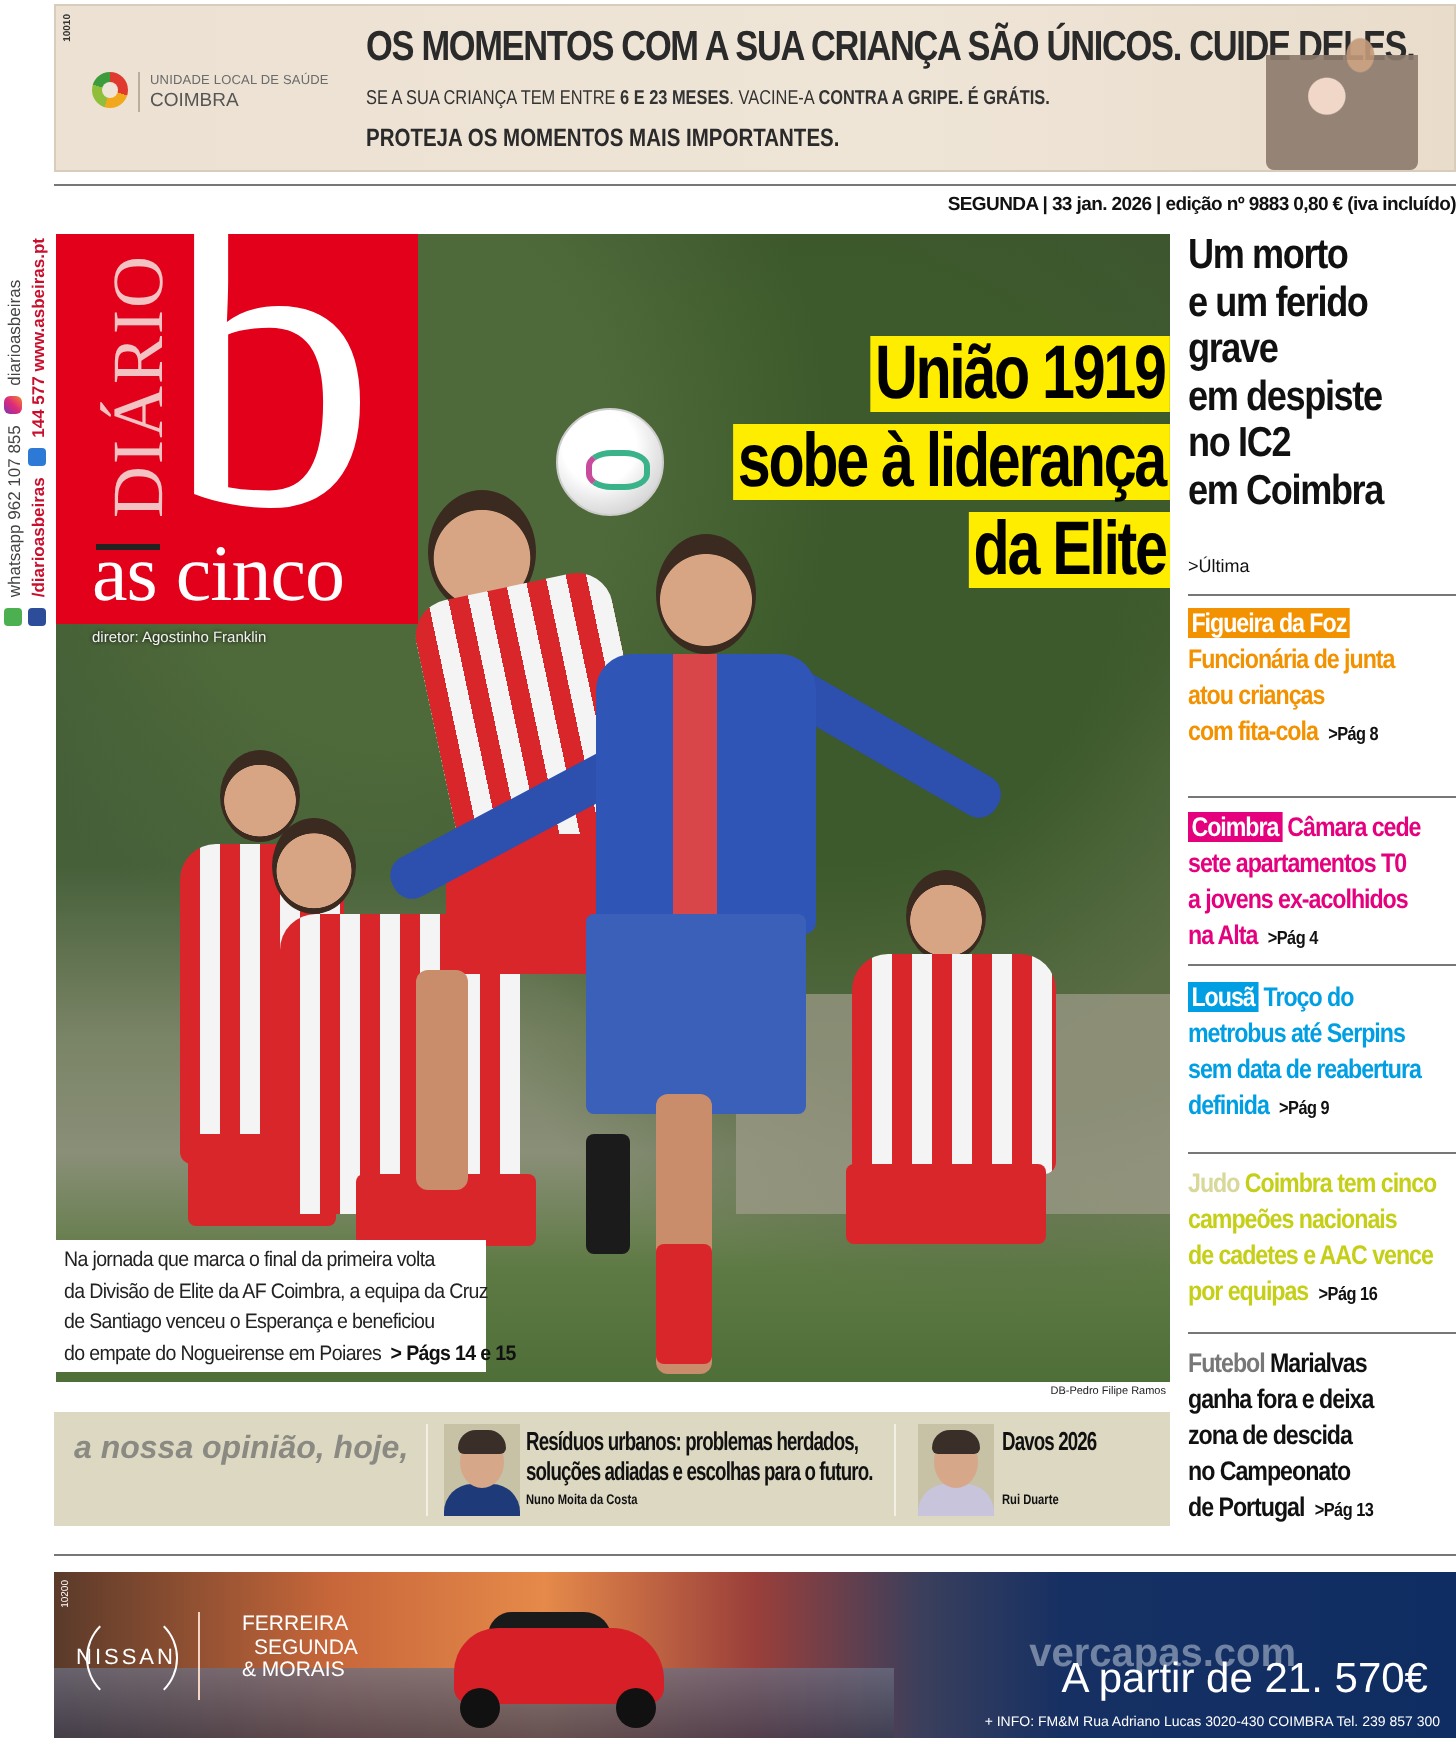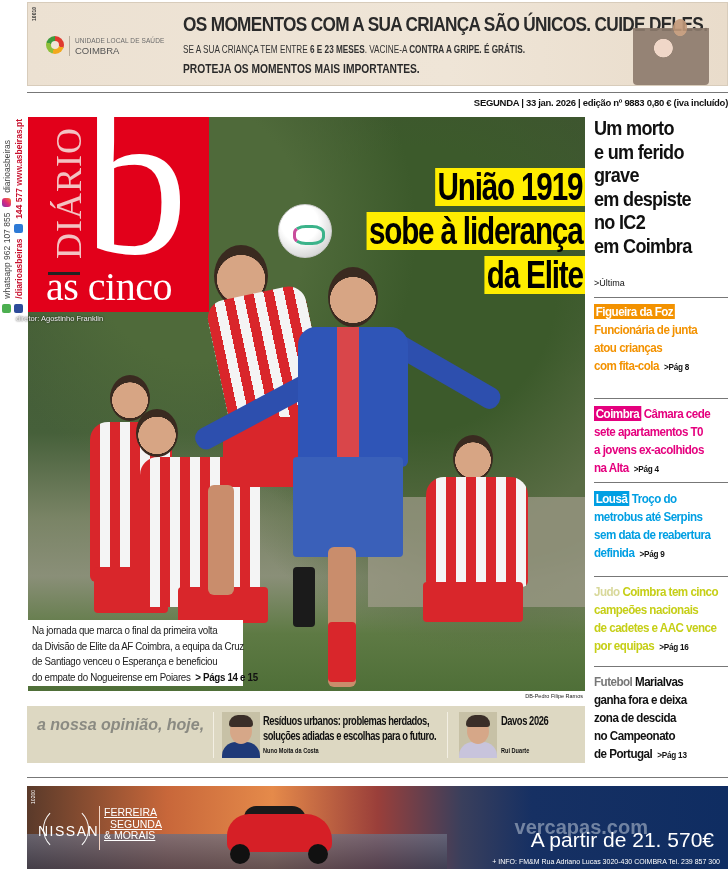--- a/index.html
+++ b/index.html
@@ -43,21 +43,21 @@
     .vi.ig { background: linear-gradient(45deg,#f58529,#dd2a7b,#8134af); border-radius: 3px; }
     .vi.fb { background: #2d4c9a; }
     .vi.like { background: #2d7ad6; }
 
     
     .masthead { position: absolute; left: 28px; top: 117px; width: 181px; height: 195px; background: #e2001a; overflow: hidden; }
     .mh-b { position: absolute; left: 55px; top: -40px; font-family: "Liberation Serif", serif; font-size: 210px; color: #fff; line-height: 1; font-weight: normal; }
     .mh-diario { position: absolute; left: 20px; top: 142px; transform: rotate(-90deg); transform-origin: left top; font-family: "Liberation Serif", serif; font-size: 36px; color: #f3c2c2; letter-spacing: 1px; white-space: nowrap; }
     .mh-dash { position: absolute; left: 20px; top: 155px; width: 32px; height: 3px; background: #222; }
     .mh-asbeiras { position: absolute; left: 18px; top: 146px; font-family: "Liberation Serif", serif; font-size: 40px; color: #fff; white-space: nowrap; letter-spacing: -0.5px; }
-    .director { position: absolute; left: 16px; top: 314px; font-size: 7.5px; color: #f2f2f2; white-space: nowrap; text-shadow: 0 0 2px #000; z-index: 5; }
+    .director { position: absolute; left: 46px; top: 314px; font-size: 7.5px; color: #f2f2f2; white-space: nowrap; text-shadow: 0 0 2px #000; z-index: 5; }
 
     
     .photo { position: absolute; left: 28px; top: 117px; width: 557px; height: 574px; overflow: hidden;
       background:
         radial-gradient(ellipse at 30% 20%, #4f6a3a 0 20%, transparent 40%),
         radial-gradient(ellipse at 70% 30%, #3c5a2b 0 25%, transparent 45%),
         radial-gradient(ellipse at 85% 60%, #5a6d45 0 20%, transparent 40%),
         linear-gradient(180deg, #3e5530 0%, #46603a 55%, #7a8466 70%, #8a8f78 80%, #5e7a44 90%, #4f6f38 100%); }
     .wall { position: absolute; left: 340px; top: 380px; width: 217px; height: 110px; background: #a19c8c; opacity: 0.7; }
     .ball { position: absolute; left: 250px; top: 87px; width: 54px; height: 54px; border-radius: 50%; background: radial-gradient(circle at 40% 35%, #ffffff 0 40%, #e8e8e8 60%, #bdbdbd 100%); border: 1px solid #ccc; }
@@ -114,23 +114,23 @@
     .op-title { position: absolute; top: 7px; font-weight: bold; font-size: 13px; line-height: 15px; color: #111; letter-spacing: -0.6px; white-space: nowrap; transform: scaleX(0.72); transform-origin: left; }
     .op-author { position: absolute; top: 41px; font-weight: bold; font-size: 7px; color: #111; white-space: nowrap; transform: scaleX(0.8); transform-origin: left; }
     .bottom-rule { position: absolute; left: 27px; top: 777px; width: 701px; height: 1px; background: #777; }
 
     
     .nissan-ad { position: absolute; left: 27px; top: 786px; width: 701px; height: 83px; overflow: hidden;
       background: linear-gradient(90deg, #5a3a2a 0%, #c8673a 20%, #e58a4a 35%, #9a3f3a 50%, #3a3f5c 62%, #163063 72%, #0f2d62 100%); }
     .nissan-road { position: absolute; left: 0; top: 48px; width: 420px; height: 35px; background: linear-gradient(180deg, #6b6f82 0%, #3c3f52 100%); opacity: 0.75; }
     .nissan-code { position: absolute; left: 3px; top: 4px; font-size: 5px; color: #fff; writing-mode: vertical-rl; transform: rotate(180deg); }
     .nissan-logo { position: absolute; left: 16px; top: 20px; width: 46px; height: 46px; border: 1.5px solid #fff; border-radius: 50%; border-top-color: transparent; border-bottom-color: transparent; }
-    .nissan-logo-txt { position: absolute; left: 11px; top: 37px; font-size: 14px; color: #fff; letter-spacing: 1.5px; background: transparent; }
+    .nissan-logo-txt { position: absolute; left: 11px; top: 37px; font-size: 11px; color: #fff; letter-spacing: 1.5px; background: transparent; }
     .nissan-div { position: absolute; left: 72px; top: 20px; width: 1px; height: 44px; background: #f5d6c5; }
-    .dealer { position: absolute; left: 77px; top: 21px; font-size: 10.5px; line-height: 11.5px; color: #fff; text-decoration: underline; }
+    .dealer { position: absolute; left: 94px; top: 21px; font-size: 10.5px; line-height: 11.5px; color: #fff; }
     .car { position: absolute; left: 195px; top: 10px; width: 115px; height: 68px; }
     .car-body { position: absolute; left: 5px; top: 18px; width: 105px; height: 38px; background: #d61f26; border-radius: 22px 26px 8px 8px; }
     .car-window { position: absolute; left: 22px; top: 10px; width: 62px; height: 18px; background: #1a1a1a; border-radius: 12px 14px 2px 2px; }
     .car-wheel { position: absolute; top: 48px; width: 20px; height: 20px; border-radius: 50%; background: #111; }
     .nissan-title { position: absolute; right: 14px; top: 4px; font-size: 34px; color: #fff; letter-spacing: 0px; white-space: nowrap; }
     .nissan-price { position: absolute; right: 14px; top: 42px; font-size: 21px; color: #fff; white-space: nowrap; }
     .watermark { position: absolute; right: 80px; top: 30px; font-size: 20px; color: rgba(190,200,215,0.55); font-weight: bold; white-space: nowrap; }
     .nissan-info { position: absolute; right: 8px; top: 72px; font-size: 7px; color: #fff; white-space: nowrap; }
   </style>
 </head>

